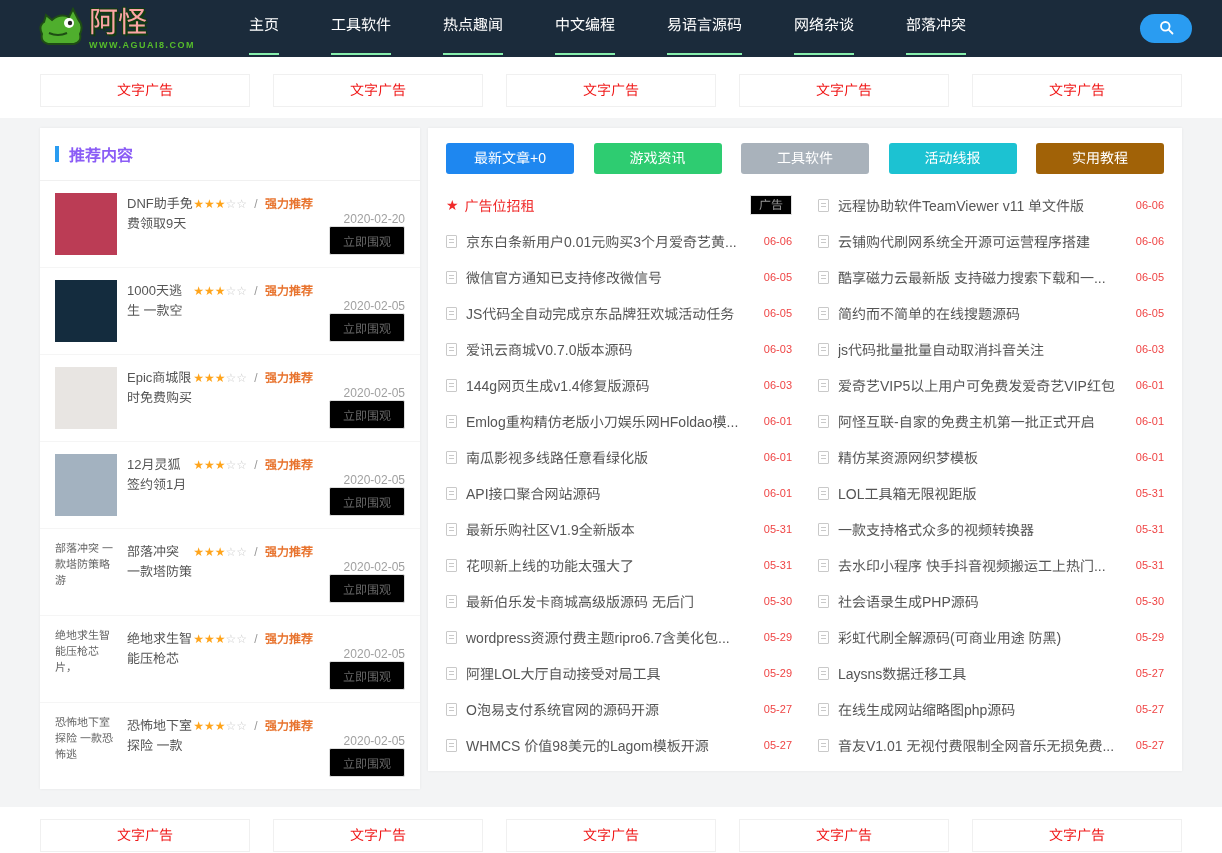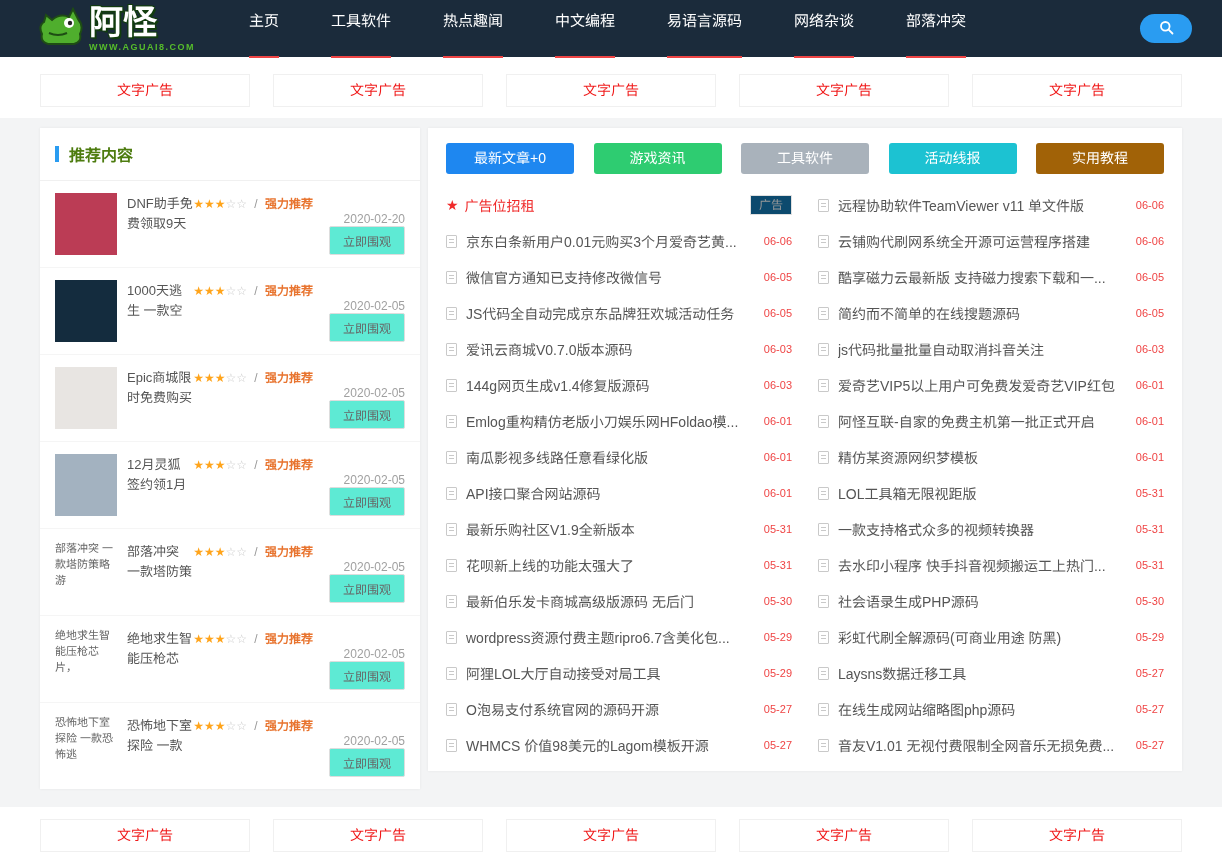--- a/index.html
+++ b/index.html
@@ -8,71 +8,71 @@
     background: #f3f4f5;
     font-family: "Liberation Sans", "DejaVu Sans", sans-serif;
   }
   a { text-decoration: none; cursor: pointer; }
 
   
   .navbar { height: 57px; background: #1b2b3b; display: flex; align-items: center; padding: 0 30px 0 36px; }
   .logo { display: flex; align-items: center; gap: 5px; }
   .logo-text { display: flex; flex-direction: column; line-height: 1; }
   .logo-title {
-    font-size: 34px; font-weight: bold; color: #ffffff;
+    font-size: 29px; font-weight: normal; color: #fca5a5;
     text-shadow: -1px -1px 0 #123d0e, 1px -1px 0 #123d0e, -1px 1px 0 #123d0e, 2px 2px 0 #123d0e;
   }
   .logo-sub { font-size: 9px; color: #56bd2b; letter-spacing: 1.5px; margin-top: 4px; font-weight: bold; }
   .nav { display: flex; margin-left: 28px; margin-top: 10px; }
   .nav-item { color: #ffffff; font-size: 15px; padding: 0 26px; }
-  .nav-label { display: inline-block; padding-bottom: 26px; border-bottom: 2px solid #ef4444; }
+  .nav-label { display: inline-block; padding-bottom: 19px; border-bottom: 2px solid #86efac; }
   .search-btn { margin-left: auto; width: 52px; height: 29px; border: none; border-radius: 15px; background: #2a9cf1; display: flex; align-items: center; justify-content: center; cursor: pointer; }
 
   
   .ad-strip { background: #fff; display: flex; justify-content: space-between; padding: 17px 40px 11px; }
   .ad-strip--bottom { margin-top: 18px; padding: 12px 40px; }
   .ad-box { width: 210px; height: 33px; line-height: 31px; text-align: center; background: #fff; border: 1px solid #f0f0f0; color: #f01a1a; font-size: 14px; }
 
   
   .container { display: flex; gap: 8px; margin: 10px 40px 0; align-items: flex-start; }
   .card { background: #fff; box-shadow: 0 0 3px rgba(0,0,0,0.06); }
 
   
   .sidebar { width: 380px; flex: none; }
   .panel-header { display: flex; align-items: center; gap: 10px; padding: 14px 15px; border-bottom: 1px solid #f0f0f0; }
   .blue-bar { width: 4px; height: 16px; background: #2a9cf1; }
-  .panel-title { font-size: 16px; color: #4d7c0f; font-weight: 600; margin: 0; }
+  .panel-title { font-size: 16px; color: #8b5cf6; font-weight: 600; margin: 0; }
   .rec-item { display: flex; padding: 12px 15px; border-bottom: 1px solid #f5f5f5; }
   .rec-item:last-child { border-bottom: none; }
   .thumb { width: 62px; height: 62px; flex: none; margin-right: 10px; overflow: hidden; font-size: 11px; color: #666; line-height: 1.45; }
   .rec-mid { flex: 1; min-width: 0; display: flex; flex-direction: row; justify-content: space-between; padding-top: 1px; }
   .rec-title { font-size: 13px; color: #555; line-height: 1.55; max-height: 41px; overflow: hidden; }
   .rec-rating { font-size: 12px; white-space: nowrap; }
   .stars-filled { color: #ffa41b; }
   .stars-empty { color: #cccccc; }
   .rating-sep { color: #999; margin: 0 4px; }
   .rating-label { color: #e8742f; font-weight: bold; }
   .rec-right { flex: none; width: 92px; display: flex; flex-direction: column; align-items: flex-end; justify-content: flex-end; padding-top: 2px; }
   .rec-date { font-size: 12px; color: #a0a0a0; }
-  .view-btn { font-size: 12px; color: #666; border: 1px solid #ddd; padding: 5px 13px; border-radius: 2px; background: #5eead4; }
+  .view-btn { font-size: 12px; color: #666; border: 1px solid #ddd; padding: 5px 13px; border-radius: 2px; background: #000000; }
 
   
   .main-panel { flex: 1; min-width: 0; padding: 15px 18px 8px; }
   .cat-buttons { display: flex; justify-content: space-between; margin-bottom: 13px; }
   .cat-btn { width: 128px; height: 31px; line-height: 31px; text-align: center; color: #fff; font-size: 14px; border-radius: 3px; display: block; }
   .article-cols { display: flex; gap: 26px; }
   .article-col { flex: 1; min-width: 0; }
   .article-row { display: flex; align-items: center; height: 36px; }
   .doc-icon { width: 11px; height: 13px; border: 1px solid #c9c9c9; border-radius: 1px; position: relative; flex: none; margin-right: 9px; }
   .doc-icon::before { content: ""; position: absolute; left: 2px; top: 3px; width: 5px; height: 1px; background: #c9c9c9; box-shadow: 0 3px 0 #c9c9c9; }
   .article-title { flex: 1; min-width: 0; font-size: 14px; color: #555; white-space: nowrap; overflow: hidden; text-overflow: ellipsis; margin-right: 10px; }
   .article-date { flex: none; font-size: 11px; color: #ef4444; }
   .ad-row .star-icon { color: #f02b2b; font-size: 14px; margin-right: 6px; }
   .ad-slot-title { flex: 1; font-size: 14px; color: #f02b2b; }
-  .ad-badge { border: 1px solid #e0e0e0; color: #999; font-size: 12px; padding: 3px 8px; line-height: 1; background: #0c4a6e; }
+  .ad-badge { border: 1px solid #e0e0e0; color: #999; font-size: 12px; padding: 3px 8px; line-height: 1; background: #000000; }
 </style>
 </head>
 <body>
 
 <header class="navbar">
   <a class="logo">
     <span>
       <svg width="48" height="42" viewBox="0 0 48 42">
         <path d="M6 28 Q2 20 8 16 L10 9 L16 14 Q24 7 33 11 L37 3 L42 13 Q48 20 44 28 Q46 36 38 38 L12 38 Q4 36 6 28 Z" fill="#4fae2d" stroke="#1e4d14" stroke-width="2"></path>
         <circle cx="33" cy="17" r="5" fill="#fff"></circle>

